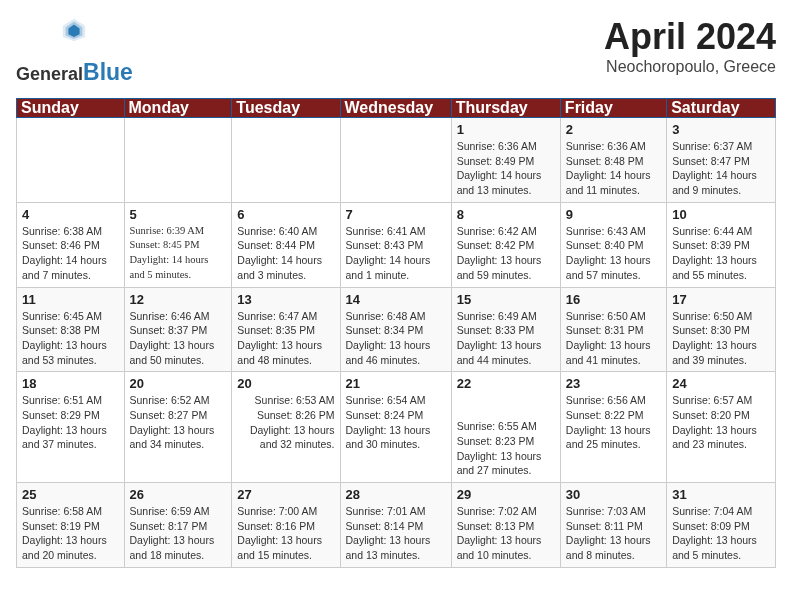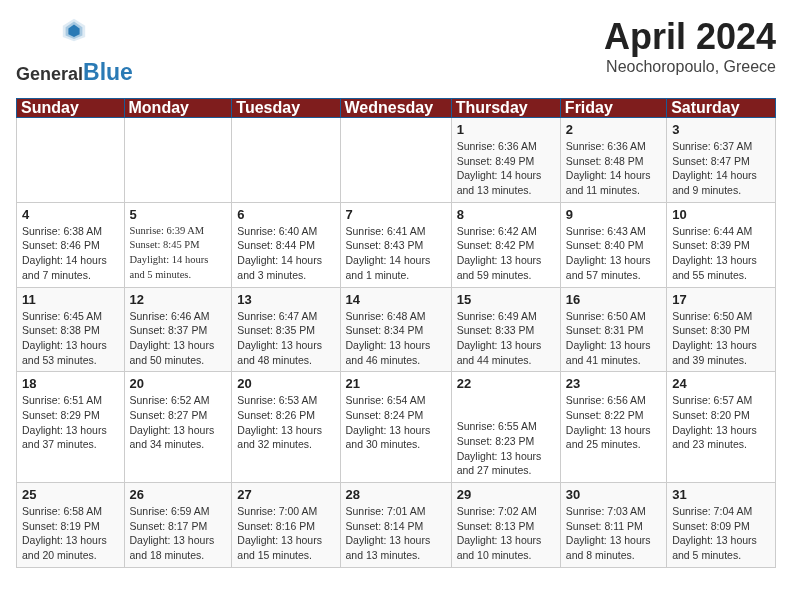--- a/index.html
+++ b/index.html
@@ -262,21 +262,21 @@
         </td>
         <td>
           <div class="cell-day">20</div>
           <div class="cell-info" style="white-space: pre-line;">Sunrise: 6:52 AM
 Sunset: 8:27 PM
 Daylight: 13 hours
 and 34 minutes.</div>
         </td>
         <td>
           <div class="cell-day">20</div>
-          <div class="cell-info" style="white-space: pre-line;">Sunrise: 6:53 AM
+          <div class="cell-info" style="white-space: pre-line; text-align: right;">Sunrise: 6:53 AM
 Sunset: 8:26 PM
 Daylight: 13 hours
 and 32 minutes.</div>
         </td>
         <td>
           <div class="cell-day">21</div>
           <div class="cell-info" style="white-space: pre-line;">Sunrise: 6:54 AM
 Sunset: 8:24 PM
 Daylight: 13 hours
 and 30 minutes.</div>

